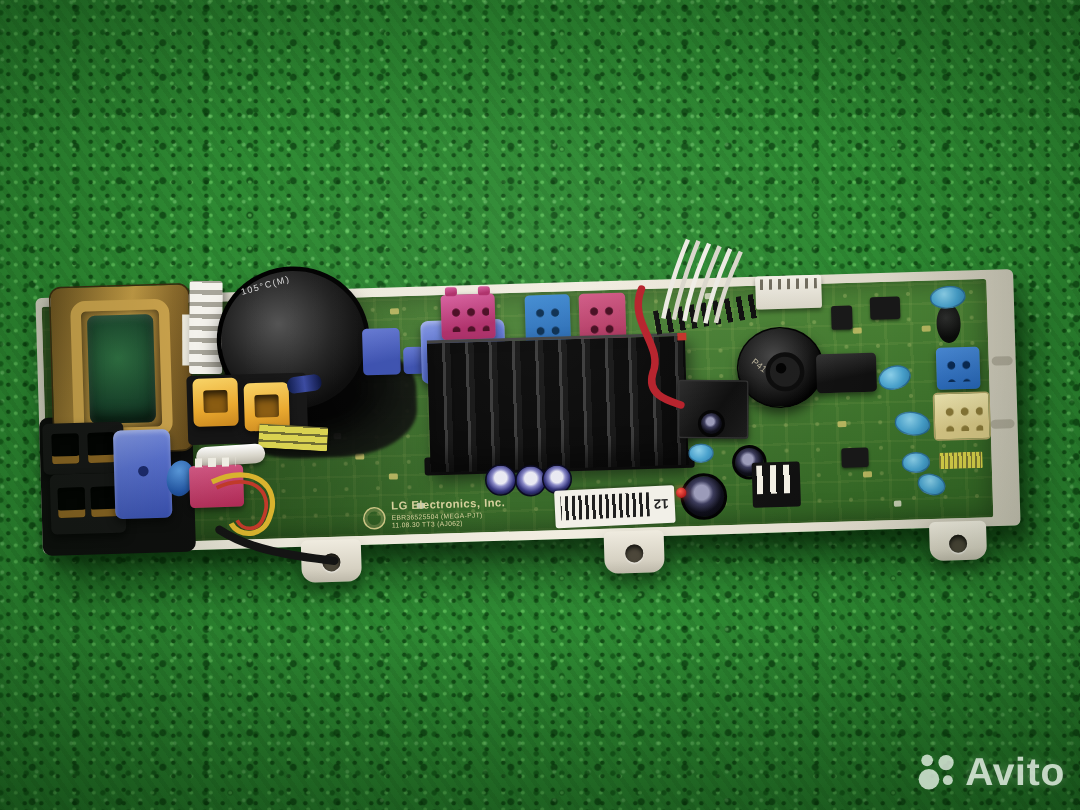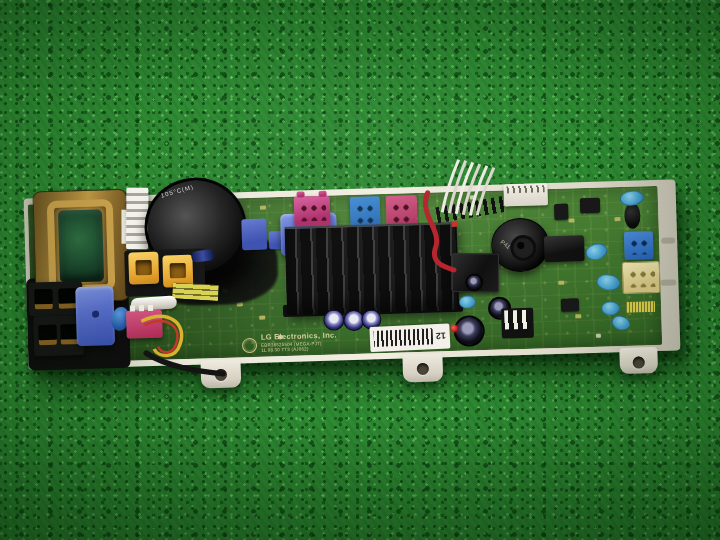--- a/index.html
+++ b/index.html
@@ -323,13 +323,22 @@
       <path d="M471,-17 Q458,9 453,30" stroke="#d9d6cb" stroke-width="3" fill="none"></path>
       <path d="M404,6 C394,28 418,44 410,62 C405,77 420,81 428,84" stroke="#b51e28" stroke-width="5" fill="none" stroke-linecap="round"></path>
       <path d="M114,126 C142,114 160,130 152,150 C147,165 130,163 126,154" stroke="#d9b32e" stroke-width="3.5" fill="none"></path>
       <path d="M117,130 C140,120 155,133 148,150 C144,161 133,159 130,152" stroke="#c23a2a" stroke-width="2.5" fill="none"></path>
       <path d="M118,158 C138,172 166,177 194,181" stroke="#141414" stroke-width="5.5" fill="none" stroke-linecap="round"></path>
     </svg>
   </div>
 
   <div class="vignette"></div>
 
+  <div class="watermark">
+    <svg class="wm-logo" width="30" height="30" viewBox="0 0 20 20">
+      <circle cx="6.2" cy="13" r="4.6"></circle>
+      <circle cx="5.4" cy="4.6" r="2.6"></circle>
+      <circle cx="13.8" cy="5.6" r="3.4"></circle>
+      <circle cx="14.6" cy="13.4" r="2.2"></circle>
+    </svg>
+    <span class="wm-text">Avito</span>
+  </div>
 </div>
 
 </body></html>

